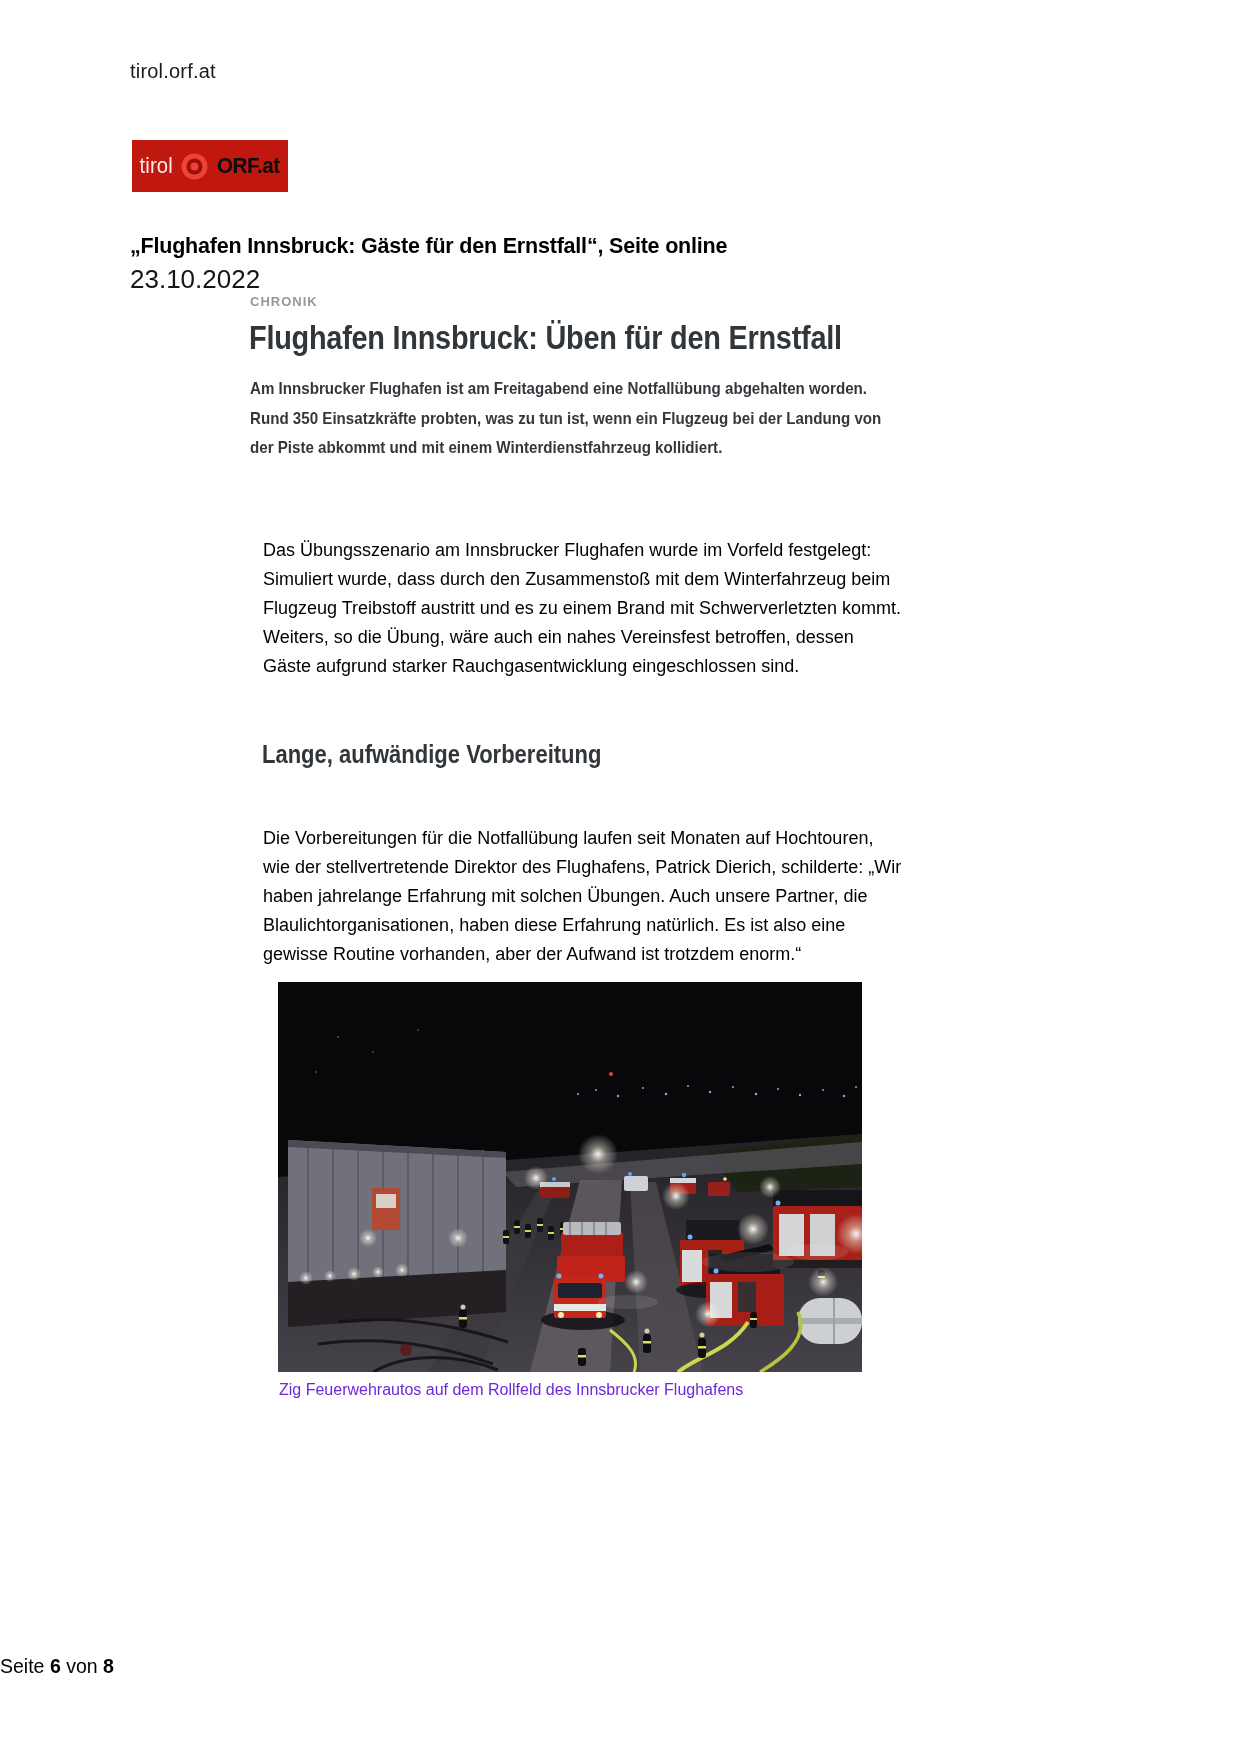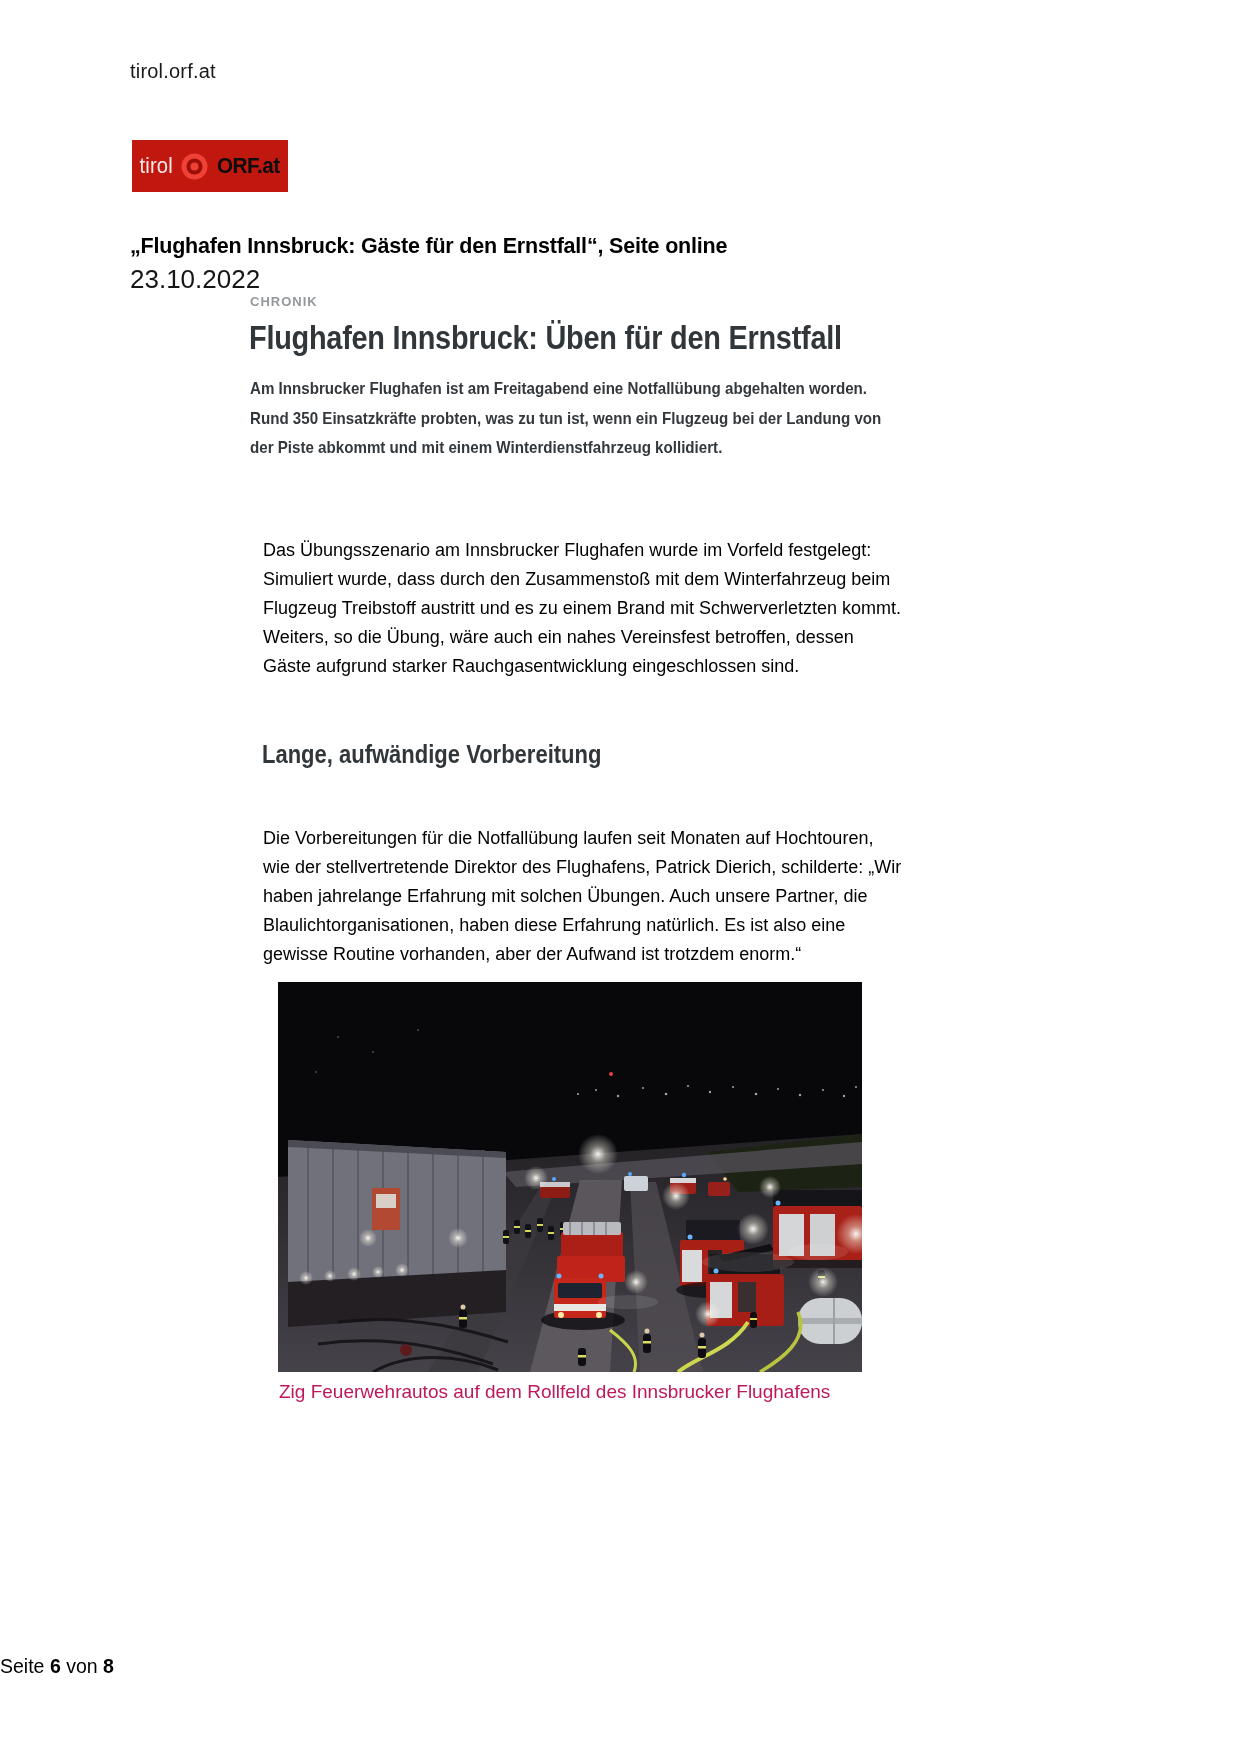--- a/index.html
+++ b/index.html
@@ -51,21 +51,21 @@
     font-size:25px;font-weight:bold;color:#31363a;
     white-space:nowrap;transform:scaleX(.88);transform-origin:left top;
   }
   .p2{top:824px;}
   .photo{
     position:absolute;left:278px;top:982px;width:584px;height:390px;
     display:block;background:#0a090b;
   }
   .caption{
     position:absolute;left:279px;top:1381px;
-    font-size:19px;color:#be185d;
+    font-size:16px;color:#6d28d9;
   }
   .footer{
     position:absolute;left:0;top:1655px;width:1110px;
     font-size:19.5px;color:#000;
   }
   .footer b{font-weight:bold;}
 </style>
 </head>
 <body>
 

